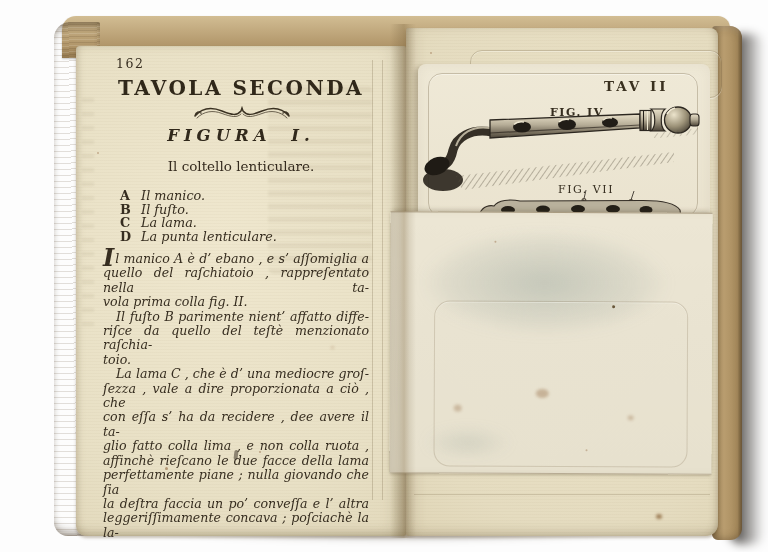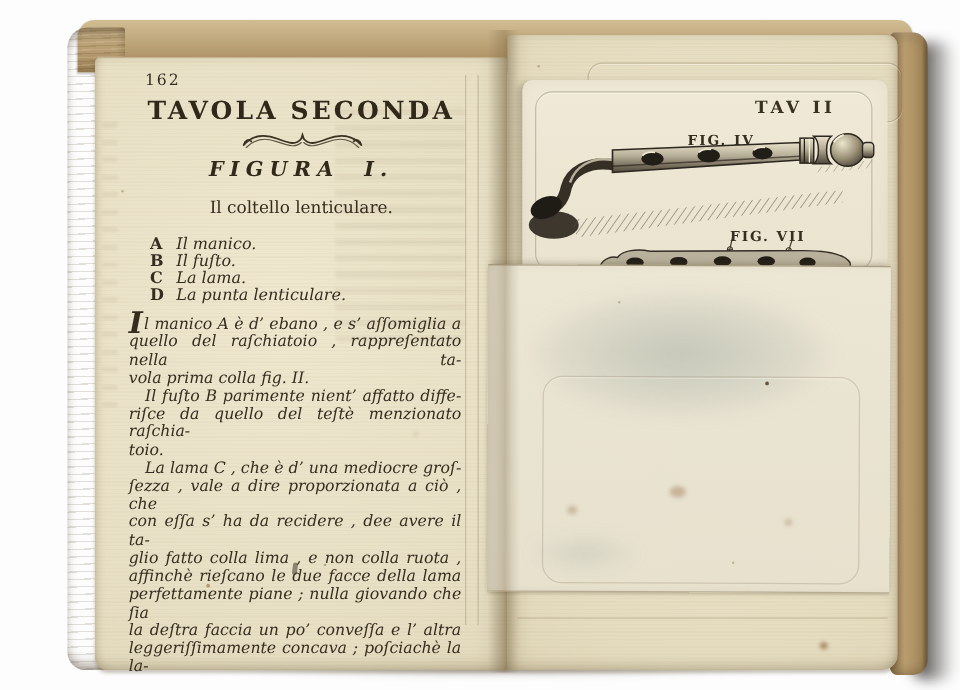--- a/index.html
+++ b/index.html
@@ -76,21 +76,21 @@
   
   .emboss-under{left:64px;top:22px;width:250px;height:46px;border:1px solid rgba(110,92,60,.28);
     border-radius:12px;box-shadow:0 1px 0 rgba(255,255,250,.4), inset 0 1px 0 rgba(255,255,250,.35);}
   .plate{left:12px;top:36px;width:292px;height:158px;z-index:3;border-radius:8px 8px 0 0;
     background:linear-gradient(180deg,#efe9d7,#eae3cf);
     box-shadow:-3px 2px 5px rgba(70,55,30,.28), inset 0 0 14px rgba(120,100,60,.08);}
   .plate-mark{left:10px;top:9px;width:268px;height:142px;border:1px solid rgba(105,88,58,.3);
     border-radius:14px;box-shadow:inset 0 1px 0 rgba(255,255,250,.45), 0 1px 0 rgba(255,255,250,.35);}
   .tav-label{left:186px;top:14px;font-size:13.5px;letter-spacing:3px;font-weight:600;color:#39301f;}
   .fig4-label{left:132px;top:42px;font-size:11px;font-weight:bold;letter-spacing:1.5px;color:#352d1f;}
-  .fig7-label{left:166px;top:119px;font-size:11px;font-weight:bold;letter-spacing:1.5px;color:#352d1f;}
+  .fig7-label{left:140px;top:119px;font-size:11px;font-weight:normal;letter-spacing:1.5px;color:#352d1f;}
   .fig7-callout{font-size:10px;color:#352d1f;}
   .flap1{left:-16px;top:184px;width:322px;height:260px;z-index:4;transform:rotate(.25deg);
     background:linear-gradient(180deg,#ece6d4 0%,#e9e3d1 45%,#e7e1ce 100%);
     border-top:1px solid rgba(120,100,68,.55);border-bottom:1px solid rgba(120,100,68,.45);
     box-shadow:0 -3px 5px -2px rgba(70,55,30,.3), 0 2px 3px -1px rgba(70,55,30,.3),
                inset 10px 0 14px -10px rgba(95,78,48,.4);}
   .flap-emboss{left:44px;top:88px;width:252px;height:164px;border:1px solid rgba(110,92,60,.2);
     border-radius:16px;box-shadow:inset 0 1px 0 rgba(255,255,250,.35);}
   .stain-blue{left:34px;top:14px;width:268px;height:124px;filter:blur(6px);
     background:radial-gradient(60% 55% at 45% 45%, rgba(146,160,152,.42), rgba(146,160,152,.14) 60%, rgba(0,0,0,0) 78%);}

